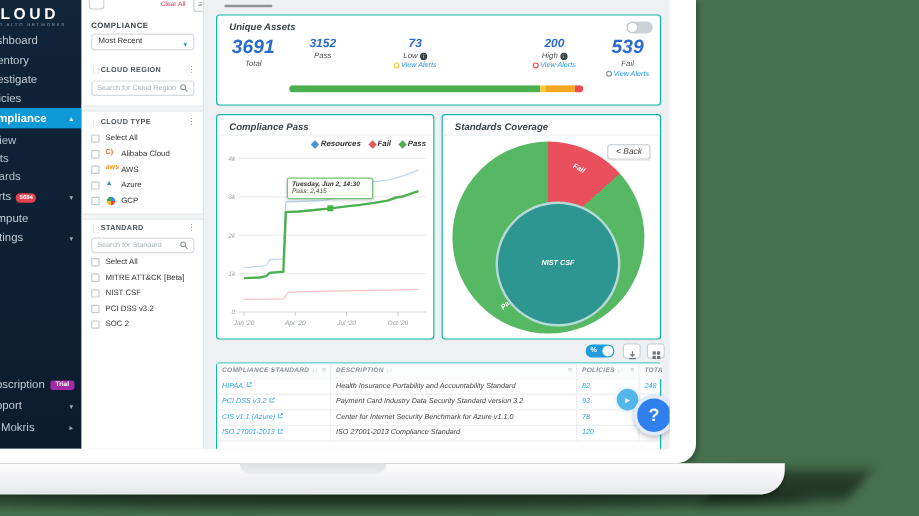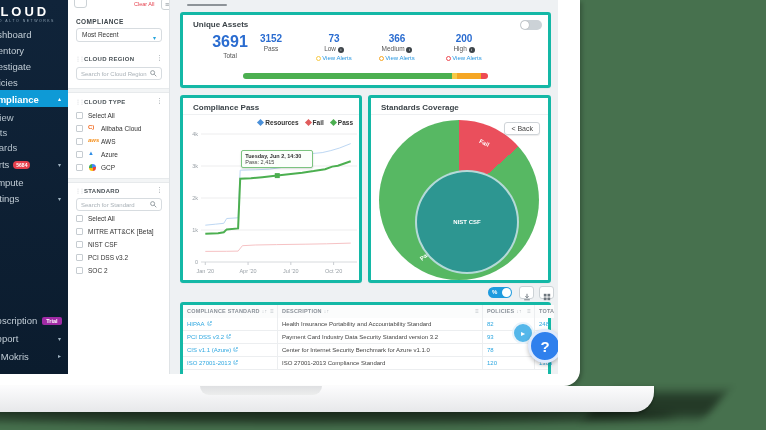--- a/index.html
+++ b/index.html
@@ -44,21 +44,21 @@
   .f-opt{position:absolute;left:8px;width:92px;height:11px;font-size:6.5px;color:#333;}
   .f-check{position:absolute;left:0;top:1px;width:7px;height:7px;border:1px solid #c6ccd1;border-radius:1px;background:#fff;}
   .f-opt .f-icon{position:absolute;left:12px;top:0;width:10px;font-size:6px;font-weight:bold;}
   .f-opt .f-text{position:absolute;left:12px;top:1px;white-space:nowrap;}
   .f-opt .f-text.shift{left:25px;}
   .gcp-dot{position:absolute;left:13px;top:1px;width:7px;height:7px;border-radius:50%;background:conic-gradient(#4285f4 0 90deg,#ea4335 90deg 180deg,#fbbc05 180deg 270deg,#34a853 270deg 360deg);}
 
   
   .main{position:absolute;left:170px;top:0;width:388px;height:374px;background:#eef1f3;}
   .scroll-dash{position:absolute;left:17px;top:4px;width:40px;height:2px;background:#8d9398;border-radius:1px;}
-  .card{position:absolute;background:#fff;border:3px solid #14b8a6;border-radius:3px;box-shadow:0 1px 1px rgba(0,0,0,.03);}
+  .card{position:absolute;background:#fff;border:1px solid #14b8a6;border-radius:3px;box-shadow:0 1px 1px rgba(0,0,0,.03);font-style:italic;}
   .card-title{position:absolute;left:10px;top:5px;font-size:8px;font-weight:bold;color:#3c4449;}
   .card-hd{position:absolute;left:0;top:0;right:0;height:17px;border-bottom:1px solid #eef0f2;}
 
   
   .ua{left:10px;top:12px;width:371px;height:76px;}
   .ua-toggle{position:absolute;right:6px;top:5px;width:22px;height:10px;border-radius:5px;background:#ccd2d7;}
   .ua-toggle .knob{position:absolute;left:1px;top:1px;width:8px;height:8px;border-radius:50%;background:#fff;box-shadow:0 0 1px rgba(0,0,0,.4);}
   .stat{position:absolute;top:18px;width:56px;text-align:center;}
   .stat .num{font-size:10px;font-weight:bold;color:#2a6cd0;}
   .stat.big .num{font-size:16px;}
@@ -234,42 +234,42 @@
 
     <div class="main">
       <div class="scroll-dash"></div>
 
       <div class="card ua">
         <div class="card-title">Unique Assets</div>
         <div class="ua-toggle">
               <div class="knob"></div>
             </div>
 
-        <div class="stat big" style="left:19px">
+        <div class="stat big" style="left:2px">
           <div class="num">3691</div>
           <div class="lbl">Total</div>
         </div>
         <div class="stat" style="left:60px">
           <div class="num">3152</div>
           <div class="lbl">Pass</div>
         </div>
-        <div class="stat" style="left:123px">
+        <div class="stat" style="left:137px">
           <div class="num">73</div>
           <div class="lbl"><span>Low</span> <span class="info-dot">i</span></div>
           <div class="view-alerts"><span class="alert-dot" style="border-color: rgb(247, 202, 69);"></span><span>View Alerts</span></div>
-        </div>
-        <div class="stat" style="left:186px">
-          <div class="num">366</div>
-          <div class="lbl"><span>Medium</span> <span class="info-dot">i</span></div>
-          <div class="view-alerts"><span class="alert-dot" style="border-color: rgb(245, 166, 35);"></span><span>View Alerts</span></div>
         </div>
         <div class="stat" style="left:253px">
           <div class="num">200</div>
           <div class="lbl"><span>High</span> <span class="info-dot">i</span></div>
           <div class="view-alerts"><span class="alert-dot" style="border-color: rgb(238, 74, 82);"></span><span>View Alerts</span></div>
+        </div>
+        <div class="stat big" style="left:314px">
+          <div class="num">539</div>
+          <div class="lbl">Fail</div>
+          <div class="view-alerts"><span class="alert-dot" style="border-color: rgb(142, 149, 155);"></span><span>View Alerts</span></div>
         </div>
         <div class="ua-bar">
               <div style="width: 85.4%; background: rgb(76, 175, 80);"></div>
               <div style="width: 2%; background: rgb(247, 202, 69);"></div>
               <div style="width: 9.9%; background: rgb(245, 166, 35);"></div>
               <div style="width: 2.7%; background: rgb(238, 74, 82);"></div>
             </div>
       </div>
 
       <div class="card trend">

